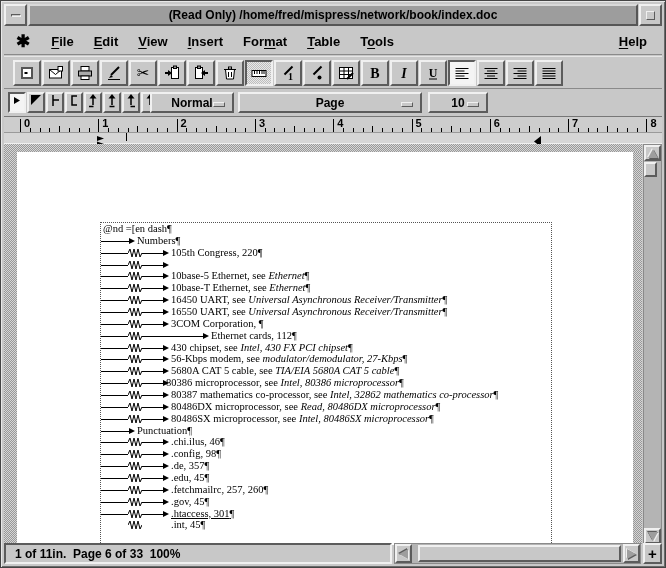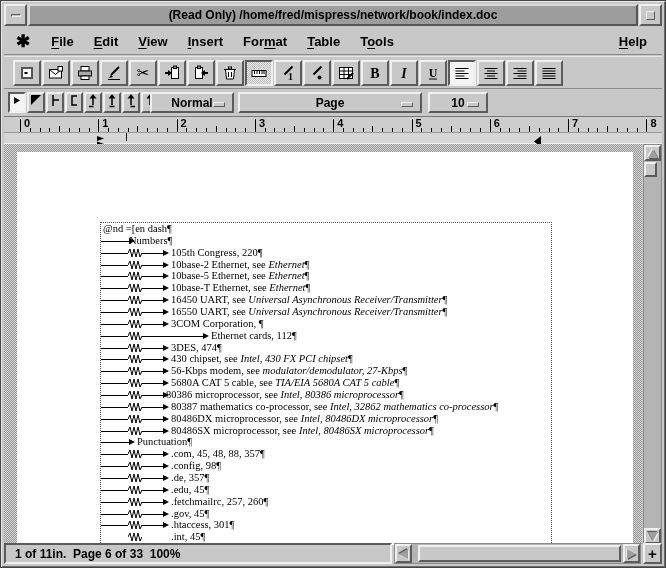--- a/index.html
+++ b/index.html
@@ -436,91 +436,88 @@
       </div>
   </div>
 
   <div class="docarea">
     <div class="edge-top checker"></div>
     <div class="edge-left checker"></div>
     <div class="edge-right checker"></div>
     <div class="page">
       <div class="textblock" id="textblock">
           <div class="drow"><span class="dtext" style="left: 2px;">@nd =[en dash<span>¶</span></span></div>
-          <div class="drow"><div class="lead" style="left: 0px; width: 28px;"></div><div class="lead-arrow" style="left: 28px;"></div><span class="dtext" style="left: 28px; font-family: Liberation Serif, serif;">Numbers<span>¶</span></span></div>
+          <div class="drow"><div class="lead" style="left: 0px; width: 28px;"></div><div class="lead-arrow" style="left: 28px;"></div><span class="dtext" style="left: 36px; font-family: Liberation Serif, serif;">Numbers<span>¶</span></span></div>
           <div class="drow"><div class="lead" style="left: 0px; width: 27px;"></div><span class="zig" style="left: 27px;"><svg width="14" height="10" viewBox="0 0 14 10">
                 <path d="M0,5 2,1 4,9 6,1 8,9 10,1 12,9 14,5" fill="none" stroke="#000" stroke-width="1"></path>
               </svg></span><div class="lead" style="left: 41px; width: 21px;"></div><div class="lead-arrow" style="left: 62px;"></div><span class="dtext" style="left: 70px;">105th Congress, 220<span>¶</span></span></div>
           <div class="drow"><div class="lead" style="left: 0px; width: 27px;"></div><span class="zig" style="left: 27px;"><svg width="14" height="10" viewBox="0 0 14 10">
                 <path d="M0,5 2,1 4,9 6,1 8,9 10,1 12,9 14,5" fill="none" stroke="#000" stroke-width="1"></path>
-              </svg></span><div class="lead" style="left: 41px; width: 21px;"></div><div class="lead-arrow" style="left: 62px;"></div><span class="dtext" style="left: 70px;">10base-2 Ethernet, see <i>Ethernet</i><span>¶</span></span></div>
+              </svg></span><div class="lead" style="left: 41px; width: 21px;"></div><div class="lead-arrow" style="left: 62px;"></div></div>
           <div class="drow"><div class="lead" style="left: 0px; width: 27px;"></div><span class="zig" style="left: 27px;"><svg width="14" height="10" viewBox="0 0 14 10">
                 <path d="M0,5 2,1 4,9 6,1 8,9 10,1 12,9 14,5" fill="none" stroke="#000" stroke-width="1"></path>
               </svg></span><div class="lead" style="left: 41px; width: 21px;"></div><div class="lead-arrow" style="left: 62px;"></div><span class="dtext" style="left: 70px;">10base-5 Ethernet, see <i>Ethernet</i><span>¶</span></span></div>
           <div class="drow"><div class="lead" style="left: 0px; width: 27px;"></div><span class="zig" style="left: 27px;"><svg width="14" height="10" viewBox="0 0 14 10">
                 <path d="M0,5 2,1 4,9 6,1 8,9 10,1 12,9 14,5" fill="none" stroke="#000" stroke-width="1"></path>
               </svg></span><div class="lead" style="left: 41px; width: 21px;"></div><div class="lead-arrow" style="left: 62px;"></div><span class="dtext" style="left: 70px;">10base-T Ethernet, see <i>Ethernet</i><span>¶</span></span></div>
           <div class="drow"><div class="lead" style="left: 0px; width: 27px;"></div><span class="zig" style="left: 27px;"><svg width="14" height="10" viewBox="0 0 14 10">
                 <path d="M0,5 2,1 4,9 6,1 8,9 10,1 12,9 14,5" fill="none" stroke="#000" stroke-width="1"></path>
               </svg></span><div class="lead" style="left: 41px; width: 21px;"></div><div class="lead-arrow" style="left: 62px;"></div><span class="dtext" style="left: 70px;">16450 UART, see <i>Universal Asynchronous Receiver/Transmitter</i><span>¶</span></span></div>
           <div class="drow"><div class="lead" style="left: 0px; width: 27px;"></div><span class="zig" style="left: 27px;"><svg width="14" height="10" viewBox="0 0 14 10">
                 <path d="M0,5 2,1 4,9 6,1 8,9 10,1 12,9 14,5" fill="none" stroke="#000" stroke-width="1"></path>
               </svg></span><div class="lead" style="left: 41px; width: 21px;"></div><div class="lead-arrow" style="left: 62px;"></div><span class="dtext" style="left: 70px;">16550 UART, see <i>Universal Asynchronous Receiver/Transmitter</i><span>¶</span></span></div>
           <div class="drow"><div class="lead" style="left: 0px; width: 27px;"></div><span class="zig" style="left: 27px;"><svg width="14" height="10" viewBox="0 0 14 10">
                 <path d="M0,5 2,1 4,9 6,1 8,9 10,1 12,9 14,5" fill="none" stroke="#000" stroke-width="1"></path>
               </svg></span><div class="lead" style="left: 41px; width: 21px;"></div><div class="lead-arrow" style="left: 62px;"></div><span class="dtext" style="left: 70px;">3COM Corporation, <span>¶</span></span></div>
           <div class="drow"><div class="lead" style="left: 0px; width: 27px;"></div><span class="zig" style="left: 27px;"><svg width="14" height="10" viewBox="0 0 14 10">
                 <path d="M0,5 2,1 4,9 6,1 8,9 10,1 12,9 14,5" fill="none" stroke="#000" stroke-width="1"></path>
               </svg></span><div class="lead" style="left: 41px; width: 61px;"></div><div class="lead-arrow" style="left: 102px;"></div><span class="dtext" style="left: 110px;">Ethernet cards, 112<span>¶</span></span></div>
           <div class="drow"><div class="lead" style="left: 0px; width: 27px;"></div><span class="zig" style="left: 27px;"><svg width="14" height="10" viewBox="0 0 14 10">
                 <path d="M0,5 2,1 4,9 6,1 8,9 10,1 12,9 14,5" fill="none" stroke="#000" stroke-width="1"></path>
-              </svg></span><div class="lead" style="left: 41px; width: 21px;"></div><div class="lead-arrow" style="left: 62px;"></div><span class="dtext" style="left: 70px;">3DES, 474<span>¶</span></span></div>
-          <div class="drow"><div class="lead" style="left: 0px; width: 27px;"></div><span class="zig" style="left: 27px;"><svg width="14" height="10" viewBox="0 0 14 10">
-                <path d="M0,5 2,1 4,9 6,1 8,9 10,1 12,9 14,5" fill="none" stroke="#000" stroke-width="1"></path>
               </svg></span><div class="lead" style="left: 41px; width: 21px;"></div><div class="lead-arrow" style="left: 62px;"></div><span class="dtext" style="left: 70px;">430 chipset, see <i>Intel, 430 FX PCI chipset</i><span>¶</span></span></div>
           <div class="drow"><div class="lead" style="left: 0px; width: 27px;"></div><span class="zig" style="left: 27px;"><svg width="14" height="10" viewBox="0 0 14 10">
                 <path d="M0,5 2,1 4,9 6,1 8,9 10,1 12,9 14,5" fill="none" stroke="#000" stroke-width="1"></path>
               </svg></span><div class="lead" style="left: 41px; width: 21px;"></div><div class="lead-arrow" style="left: 62px;"></div><span class="dtext" style="left: 70px;">56-Kbps modem, see <i>modulator/demodulator, 27-Kbps</i><span>¶</span></span></div>
           <div class="drow"><div class="lead" style="left: 0px; width: 27px;"></div><span class="zig" style="left: 27px;"><svg width="14" height="10" viewBox="0 0 14 10">
                 <path d="M0,5 2,1 4,9 6,1 8,9 10,1 12,9 14,5" fill="none" stroke="#000" stroke-width="1"></path>
               </svg></span><div class="lead" style="left: 41px; width: 21px;"></div><div class="lead-arrow" style="left: 62px;"></div><span class="dtext" style="left: 70px;">5680A CAT 5 cable, see <i>TIA/EIA 5680A CAT 5 cable</i><span>¶</span></span></div>
           <div class="drow"><div class="lead" style="left: 0px; width: 27px;"></div><span class="zig" style="left: 27px;"><svg width="14" height="10" viewBox="0 0 14 10">
                 <path d="M0,5 2,1 4,9 6,1 8,9 10,1 12,9 14,5" fill="none" stroke="#000" stroke-width="1"></path>
               </svg></span><div class="lead" style="left: 41px; width: 21px;"></div><div class="lead-arrow" style="left: 62px;"></div><span class="dtext" style="left: 65px;">80386 microprocessor, see <i>Intel, 80386 microprocessor</i><span>¶</span></span></div>
           <div class="drow"><div class="lead" style="left: 0px; width: 27px;"></div><span class="zig" style="left: 27px;"><svg width="14" height="10" viewBox="0 0 14 10">
                 <path d="M0,5 2,1 4,9 6,1 8,9 10,1 12,9 14,5" fill="none" stroke="#000" stroke-width="1"></path>
               </svg></span><div class="lead" style="left: 41px; width: 21px;"></div><div class="lead-arrow" style="left: 62px;"></div><span class="dtext" style="left: 70px;">80387 mathematics co-processor, see <i>Intel, 32862 mathematics co-processor</i><span>¶</span></span></div>
           <div class="drow"><div class="lead" style="left: 0px; width: 27px;"></div><span class="zig" style="left: 27px;"><svg width="14" height="10" viewBox="0 0 14 10">
                 <path d="M0,5 2,1 4,9 6,1 8,9 10,1 12,9 14,5" fill="none" stroke="#000" stroke-width="1"></path>
-              </svg></span><div class="lead" style="left: 41px; width: 21px;"></div><div class="lead-arrow" style="left: 62px;"></div><span class="dtext" style="left: 70px;">80486DX microprocessor, see <i>Intel, 80486DX microprocessor</i><span>¶</span></span></div>
+              </svg></span><div class="lead" style="left: 41px; width: 21px;"></div><div class="lead-arrow" style="left: 62px;"></div><span class="dtext" style="left: 70px;">80486DX microprocessor, see <i>Read, 80486DX microprocessor</i><span>¶</span></span></div>
           <div class="drow"><div class="lead" style="left: 0px; width: 27px;"></div><span class="zig" style="left: 27px;"><svg width="14" height="10" viewBox="0 0 14 10">
                 <path d="M0,5 2,1 4,9 6,1 8,9 10,1 12,9 14,5" fill="none" stroke="#000" stroke-width="1"></path>
               </svg></span><div class="lead" style="left: 41px; width: 21px;"></div><div class="lead-arrow" style="left: 62px;"></div><span class="dtext" style="left: 70px;">80486SX microprocessor, see <i>Intel, 80486SX microprocessor</i><span>¶</span></span></div>
           <div class="drow"><div class="lead" style="left: 0px; width: 28px;"></div><div class="lead-arrow" style="left: 28px;"></div><span class="dtext" style="left: 36px;">Punctuation<span>¶</span></span></div>
           <div class="drow"><div class="lead" style="left: 0px; width: 27px;"></div><span class="zig" style="left: 27px;"><svg width="14" height="10" viewBox="0 0 14 10">
                 <path d="M0,5 2,1 4,9 6,1 8,9 10,1 12,9 14,5" fill="none" stroke="#000" stroke-width="1"></path>
-              </svg></span><div class="lead" style="left: 41px; width: 21px;"></div><div class="lead-arrow" style="left: 62px;"></div><span class="dtext" style="left: 70px;">.com, 45, 48, 88, 357<span>¶</span></span></div>
+              </svg></span><div class="lead" style="left: 41px; width: 21px;"></div><div class="lead-arrow" style="left: 62px;"></div><span class="dtext" style="left: 70px;">.chi.ilus, 46<span>¶</span></span></div>
           <div class="drow"><div class="lead" style="left: 0px; width: 27px;"></div><span class="zig" style="left: 27px;"><svg width="14" height="10" viewBox="0 0 14 10">
                 <path d="M0,5 2,1 4,9 6,1 8,9 10,1 12,9 14,5" fill="none" stroke="#000" stroke-width="1"></path>
               </svg></span><div class="lead" style="left: 41px; width: 21px;"></div><div class="lead-arrow" style="left: 62px;"></div><span class="dtext" style="left: 70px;">.config, 98<span>¶</span></span></div>
           <div class="drow"><div class="lead" style="left: 0px; width: 27px;"></div><span class="zig" style="left: 27px;"><svg width="14" height="10" viewBox="0 0 14 10">
                 <path d="M0,5 2,1 4,9 6,1 8,9 10,1 12,9 14,5" fill="none" stroke="#000" stroke-width="1"></path>
               </svg></span><div class="lead" style="left: 41px; width: 21px;"></div><div class="lead-arrow" style="left: 62px;"></div><span class="dtext" style="left: 70px;">.de, 357<span>¶</span></span></div>
           <div class="drow"><div class="lead" style="left: 0px; width: 27px;"></div><span class="zig" style="left: 27px;"><svg width="14" height="10" viewBox="0 0 14 10">
                 <path d="M0,5 2,1 4,9 6,1 8,9 10,1 12,9 14,5" fill="none" stroke="#000" stroke-width="1"></path>
               </svg></span><div class="lead" style="left: 41px; width: 21px;"></div><div class="lead-arrow" style="left: 62px;"></div><span class="dtext" style="left: 70px;">.edu, 45<span>¶</span></span></div>
           <div class="drow"><div class="lead" style="left: 0px; width: 27px;"></div><span class="zig" style="left: 27px;"><svg width="14" height="10" viewBox="0 0 14 10">
                 <path d="M0,5 2,1 4,9 6,1 8,9 10,1 12,9 14,5" fill="none" stroke="#000" stroke-width="1"></path>
               </svg></span><div class="lead" style="left: 41px; width: 21px;"></div><div class="lead-arrow" style="left: 62px;"></div><span class="dtext" style="left: 70px;">.fetchmailrc, 257, 260<span>¶</span></span></div>
           <div class="drow"><div class="lead" style="left: 0px; width: 27px;"></div><span class="zig" style="left: 27px;"><svg width="14" height="10" viewBox="0 0 14 10">
                 <path d="M0,5 2,1 4,9 6,1 8,9 10,1 12,9 14,5" fill="none" stroke="#000" stroke-width="1"></path>
               </svg></span><div class="lead" style="left: 41px; width: 21px;"></div><div class="lead-arrow" style="left: 62px;"></div><span class="dtext" style="left: 70px;">.gov, 45<span>¶</span></span></div>
           <div class="drow"><div class="lead" style="left: 0px; width: 27px;"></div><span class="zig" style="left: 27px;"><svg width="14" height="10" viewBox="0 0 14 10">
                 <path d="M0,5 2,1 4,9 6,1 8,9 10,1 12,9 14,5" fill="none" stroke="#000" stroke-width="1"></path>
-              </svg></span><div class="lead" style="left: 41px; width: 21px;"></div><div class="lead-arrow" style="left: 62px;"></div><span class="dtext" style="left: 70px;">.htaccess, 301<span>¶</span></span></div>
+              </svg></span><div class="lead" style="left: 41px; width: 21px;"></div><div class="lead-arrow" style="left: 62px;"></div><span class="dtext" style="left: 70px; text-decoration: underline;">.htaccess, 301<span>¶</span></span></div>
           <div class="drow"><span class="zig" style="left: 27px;"><svg width="14" height="10" viewBox="0 0 14 10">
                 <path d="M0,5 2,1 4,9 6,1 8,9 10,1 12,9 14,5" fill="none" stroke="#000" stroke-width="1"></path>
               </svg></span><span class="dtext" style="left: 70px;">.int, 45<span>¶</span></span></div>
         </div>
     </div>
     <div class="vscroll">
       <div class="sbtn raised">
           <div class="tri tri-up"></div>
         </div>
       <div class="vtrack">

